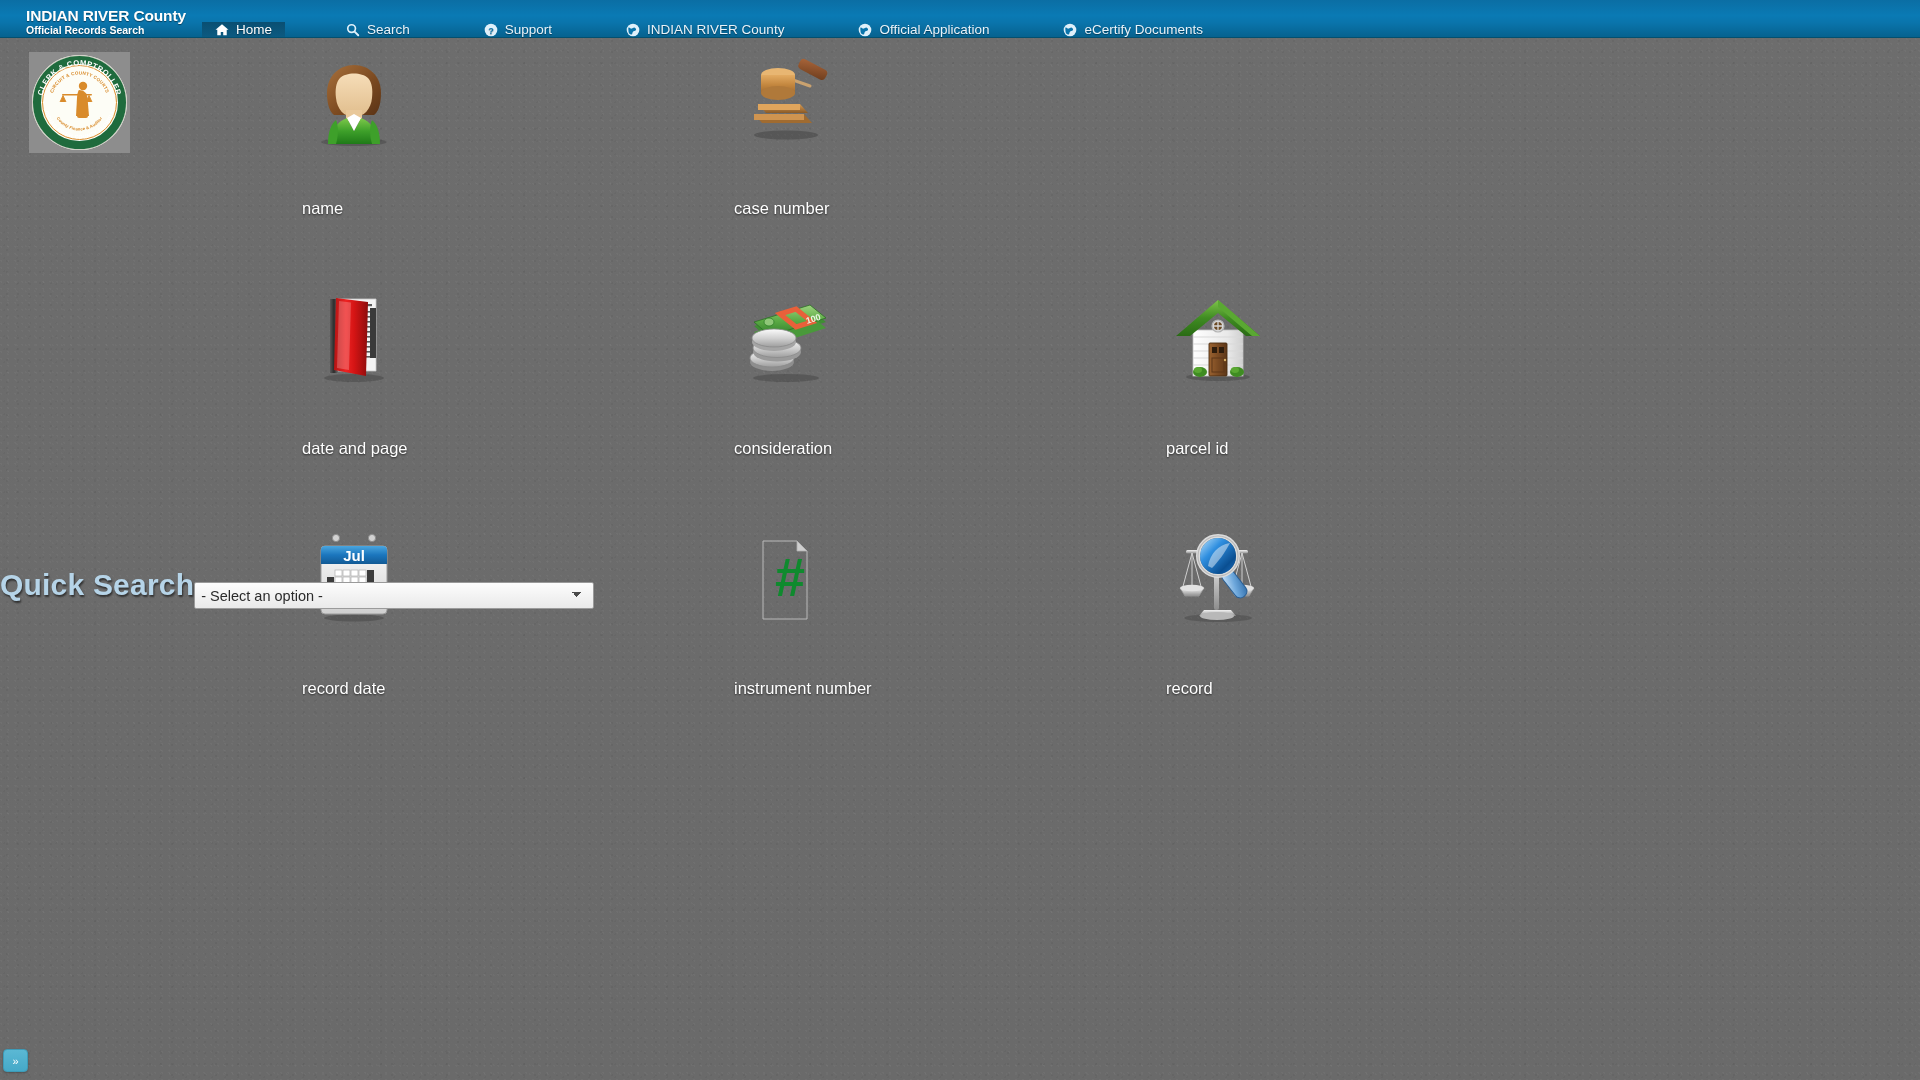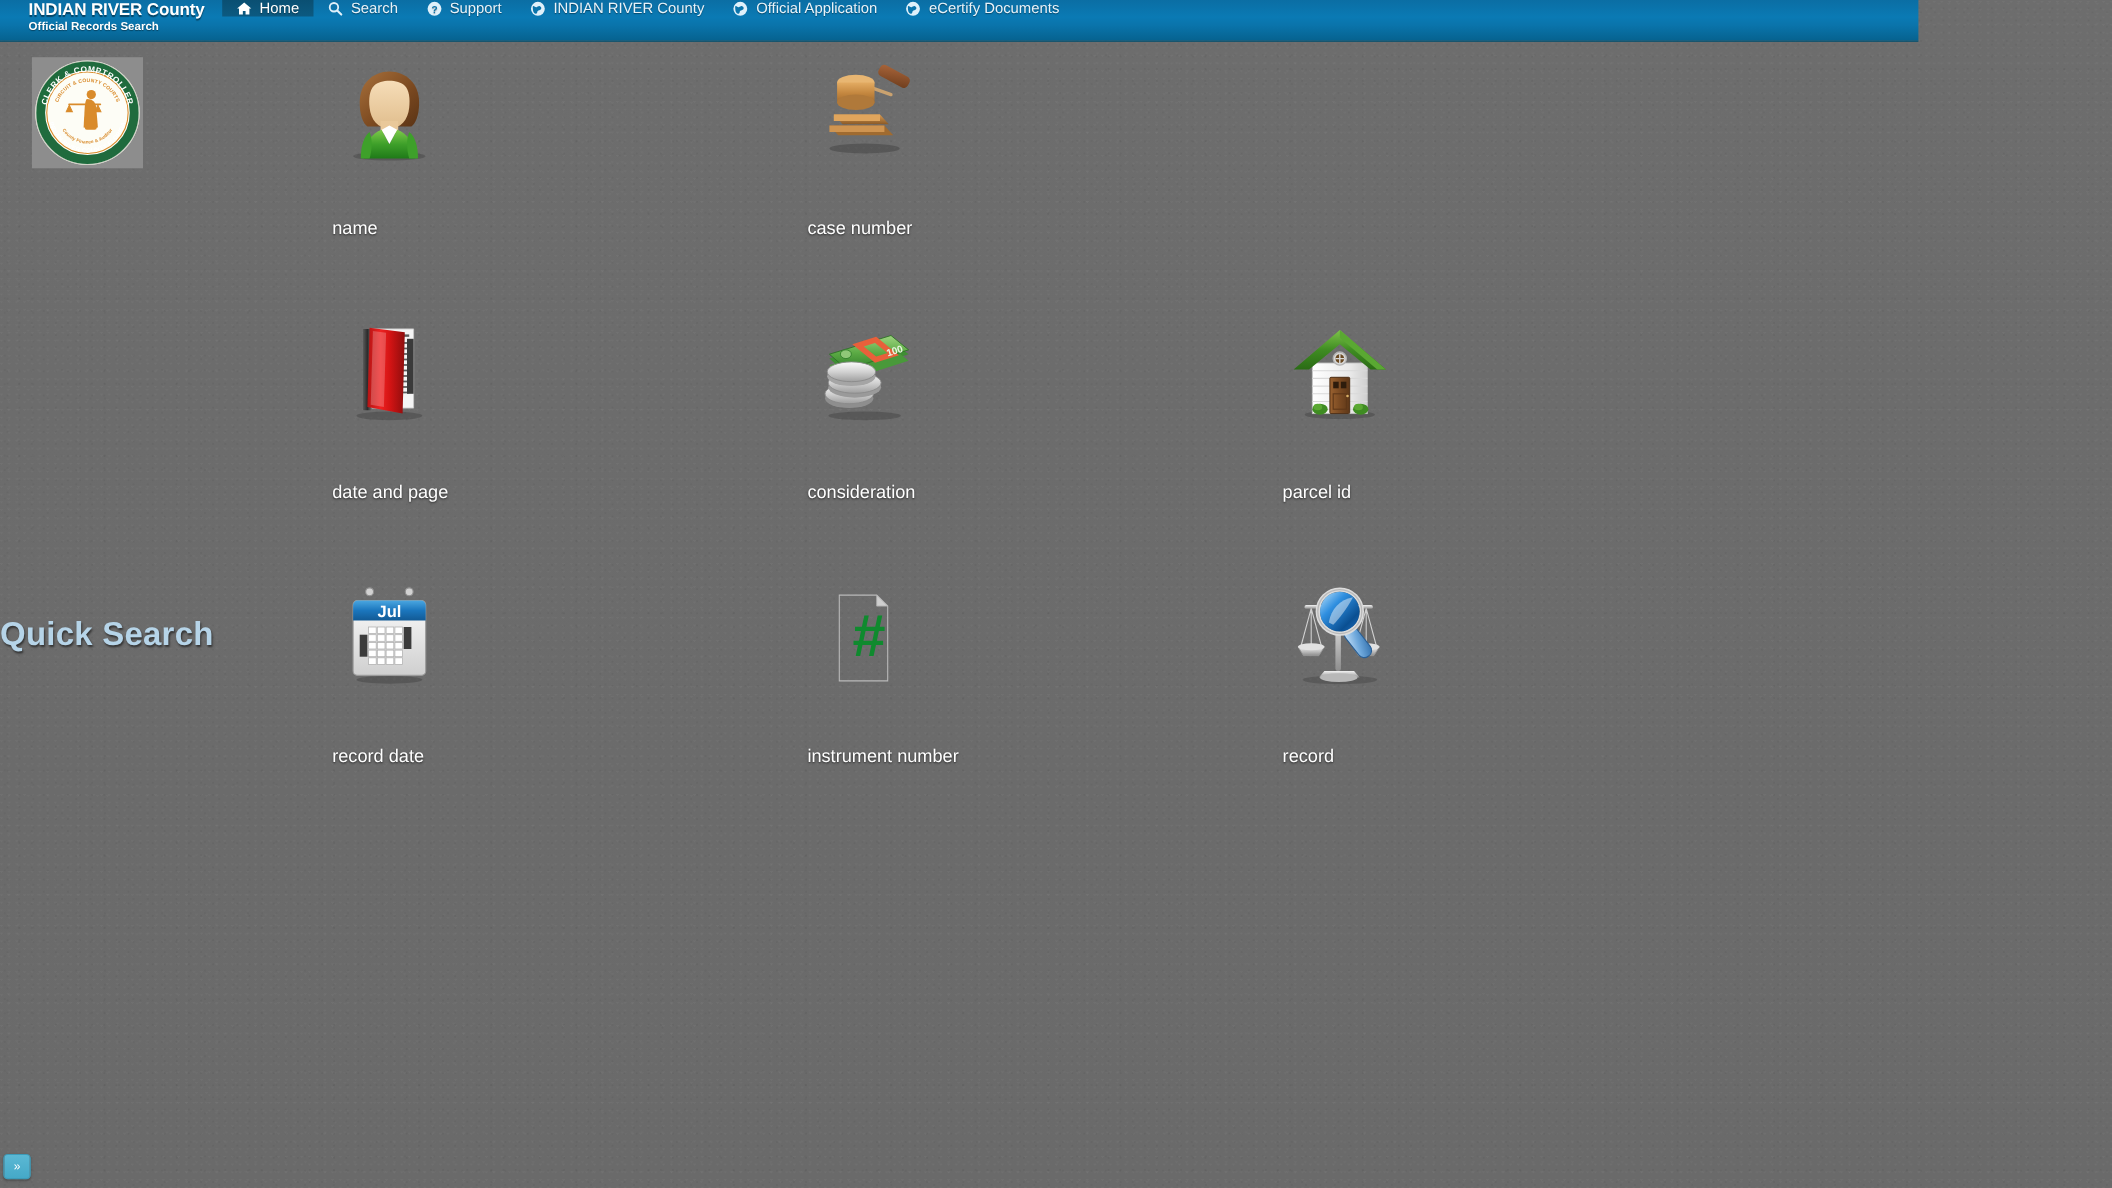--- a/index.html
+++ b/index.html
@@ -16,44 +16,44 @@
       radial-gradient(circle at 62% 71%, rgba(0,0,0,0.045) 0 1px, transparent 1px),
       radial-gradient(circle at 85% 38%, rgba(255,255,255,0.028) 0 1px, transparent 1px),
       radial-gradient(circle at 33% 88%, rgba(0,0,0,0.04) 0 1px, transparent 1px),
       linear-gradient(#6d6d6d, #6a6a6a);
     background-size: 7px 7px, 11px 11px, 9px 9px, 13px 13px, 100% 100%;
   }
 
   
   .navbar {
     position: absolute; top: 0; left: 0;
-    width: 1744px; height: 38px;
+    width: 1920px; height: 38px;
     background: linear-gradient(to bottom, #0b6ea4 0%, #0a7ab4 42%, #0a74ab 62%, #06628f 100%);
-    display: flex; align-items: flex-start;
+    display: flex; align-items: flex-end;
     border-bottom: 1px solid #04506f;
   }
   .brand {
     width: 202px;
     padding: 2px 0 0 26px;
     display: flex; flex-direction: column; justify-content: center;
     color: #ffffff;
     cursor: pointer;
   }
   .brand-title {
     font-size: 15.5px; font-weight: bold; line-height: 16px;
     letter-spacing: -0.15px;
     text-shadow: 0 1px 1px rgba(0,0,0,0.45);
     white-space: nowrap;
   }
   .brand-sub {
     font-size: 10.5px; font-weight: bold; line-height: 13px;
     text-shadow: 0 1px 1px rgba(0,0,0,0.4);
     white-space: nowrap;
   }
-  .nav-items { display: flex; align-items: stretch; }
+  .nav-items { display: flex; align-items: stretch; gap: 48px; }
   .nav-item {
     display: flex; align-items: center; gap: 7px;
     padding: 0 13px;
     color: #e8f3fa;
     font-size: 13.5px;
     text-shadow: 0 1px 1px rgba(0,0,0,0.4);
     white-space: nowrap;
     cursor: pointer;
   }
   .nav-item.active {
@@ -605,17 +605,20 @@
           <circle cx="50" cy="24" r="20" fill="none" stroke="#b9b9b9" stroke-width="1.2"></circle>
         </svg>
       </div>
       <div class="tile-label">record</div>
     </div>
   </div>
 </div>
 
 <div class="qs">
   <div class="qs-title">Quick Search</div>
+  <select class="qs-select">
+    <option>- Select an option -</option>
+  </select>
 </div>
 
 <div class="fab">
   <span>»</span>
 </div>
 
 </body></html>

